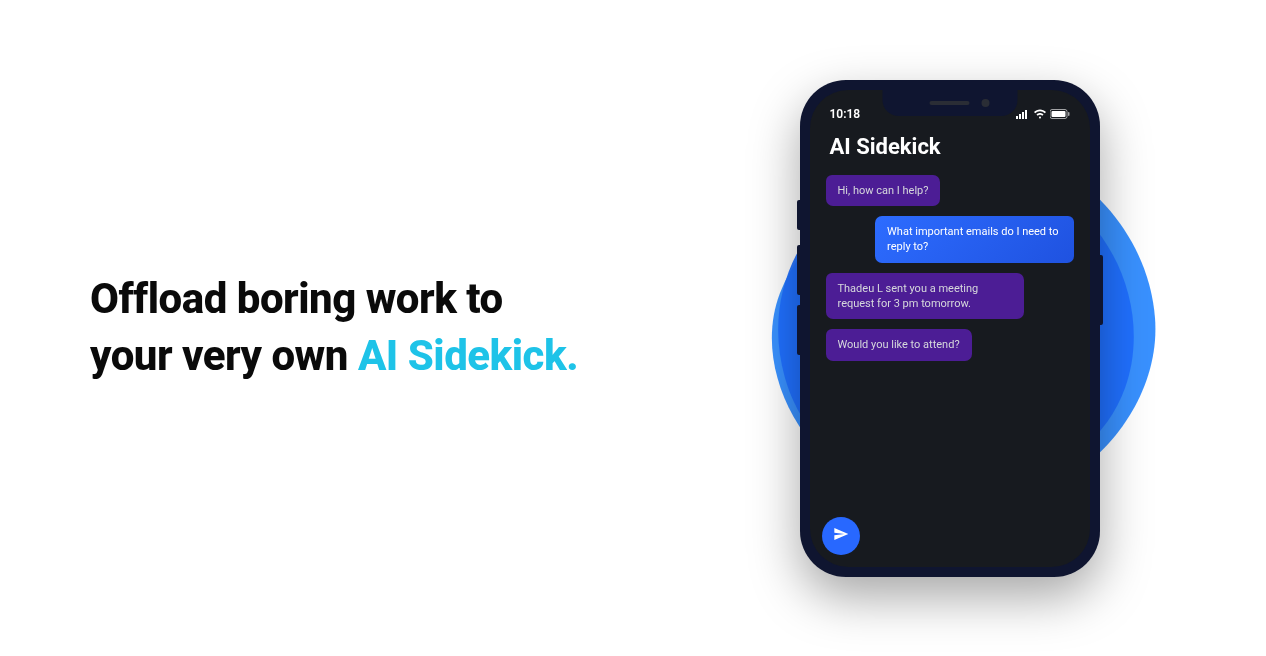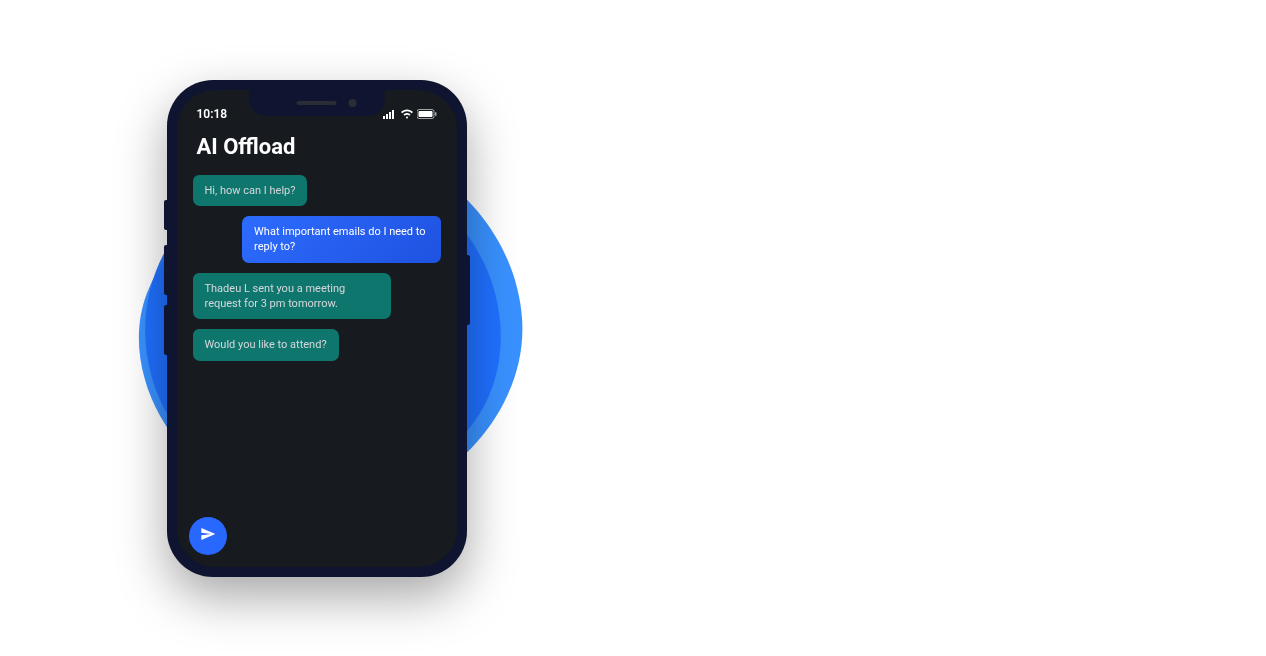--- a/index.html
+++ b/index.html
@@ -169,21 +169,21 @@
     }
     .bubble {
       padding: 8px 12px;
       border-radius: 7px;
       font-size: 11px;
       line-height: 1.4;
       max-width: 80%;
       color: #d6d8dc;
     }
     .bubble-ai {
-      background: #0f766e;
+      background: #4c1d95;
       align-self: flex-start;
       border-top-left-radius: 6px;
     }
     .bubble-user {
       background: linear-gradient(135deg, #2d6cff, #1f52e0);
       color: #fff;
       align-self: flex-end;
       border-top-right-radius: 6px;
     }
     .input-bar {
@@ -211,20 +211,25 @@
       display: flex;
       align-items: center;
       justify-content: center;
     }
   </style>
 </head>
 <body>
 
 <div class="container">
 
+  <div class="left">
+    <h1 class="headline">
+      <span>Offload boring work to your very own </span><span class="accent">AI Sidekick.</span>
+    </h1>
+  </div>
 
   <div class="right">
     <svg class="blob-bg" viewBox="0 0 440 440">
       <path fill="#2e8bff" opacity="0.95" d="M330 60c50 30 90 85 95 150s-35 130-95 165-150 35-210-5-95-120-70-185 90-100 150-125 80-30 130 0z"></path>
       <path fill="#1f6fff" opacity="0.95" d="M115 90c55-40 145-45 210-5s95 125 70 195-105 110-180 110-140-50-160-120 5-140 60-180z"></path>
     </svg>
 
     <div class="phone">
       <div class="phone-buttons-left"></div>
       <div class="phone-buttons-left2"></div>
@@ -256,21 +261,21 @@
             <span class="battery-icon">
               <svg width="20" height="10" viewBox="0 0 20 10">
                   <rect x="0" y="0.5" width="17" height="9" rx="2" fill="none" stroke="#fff" stroke-width="1" opacity="0.6"></rect>
                   <rect x="1.5" y="2" width="14" height="6" rx="1" fill="#fff"></rect>
                   <rect x="18" y="3" width="1.5" height="4" rx="0.7" fill="#fff" opacity="0.6"></rect>
                 </svg>
             </span>
           </div>
         </div>
 
-        <div class="app-title">AI Offload</div>
+        <div class="app-title">AI Sidekick</div>
 
         <div class="chat-area">
           <div class="bubble bubble-ai">Hi, how can I help?</div>
           <div class="bubble bubble-user">What important emails do I need to reply to?</div>
           <div class="bubble bubble-ai">Thadeu L sent you a meeting request for 3 pm tomorrow.</div>
           <div class="bubble bubble-ai">Would you like to attend?</div>
         </div>
 
         <div class="input-bar">
           <div class="send-btn">

